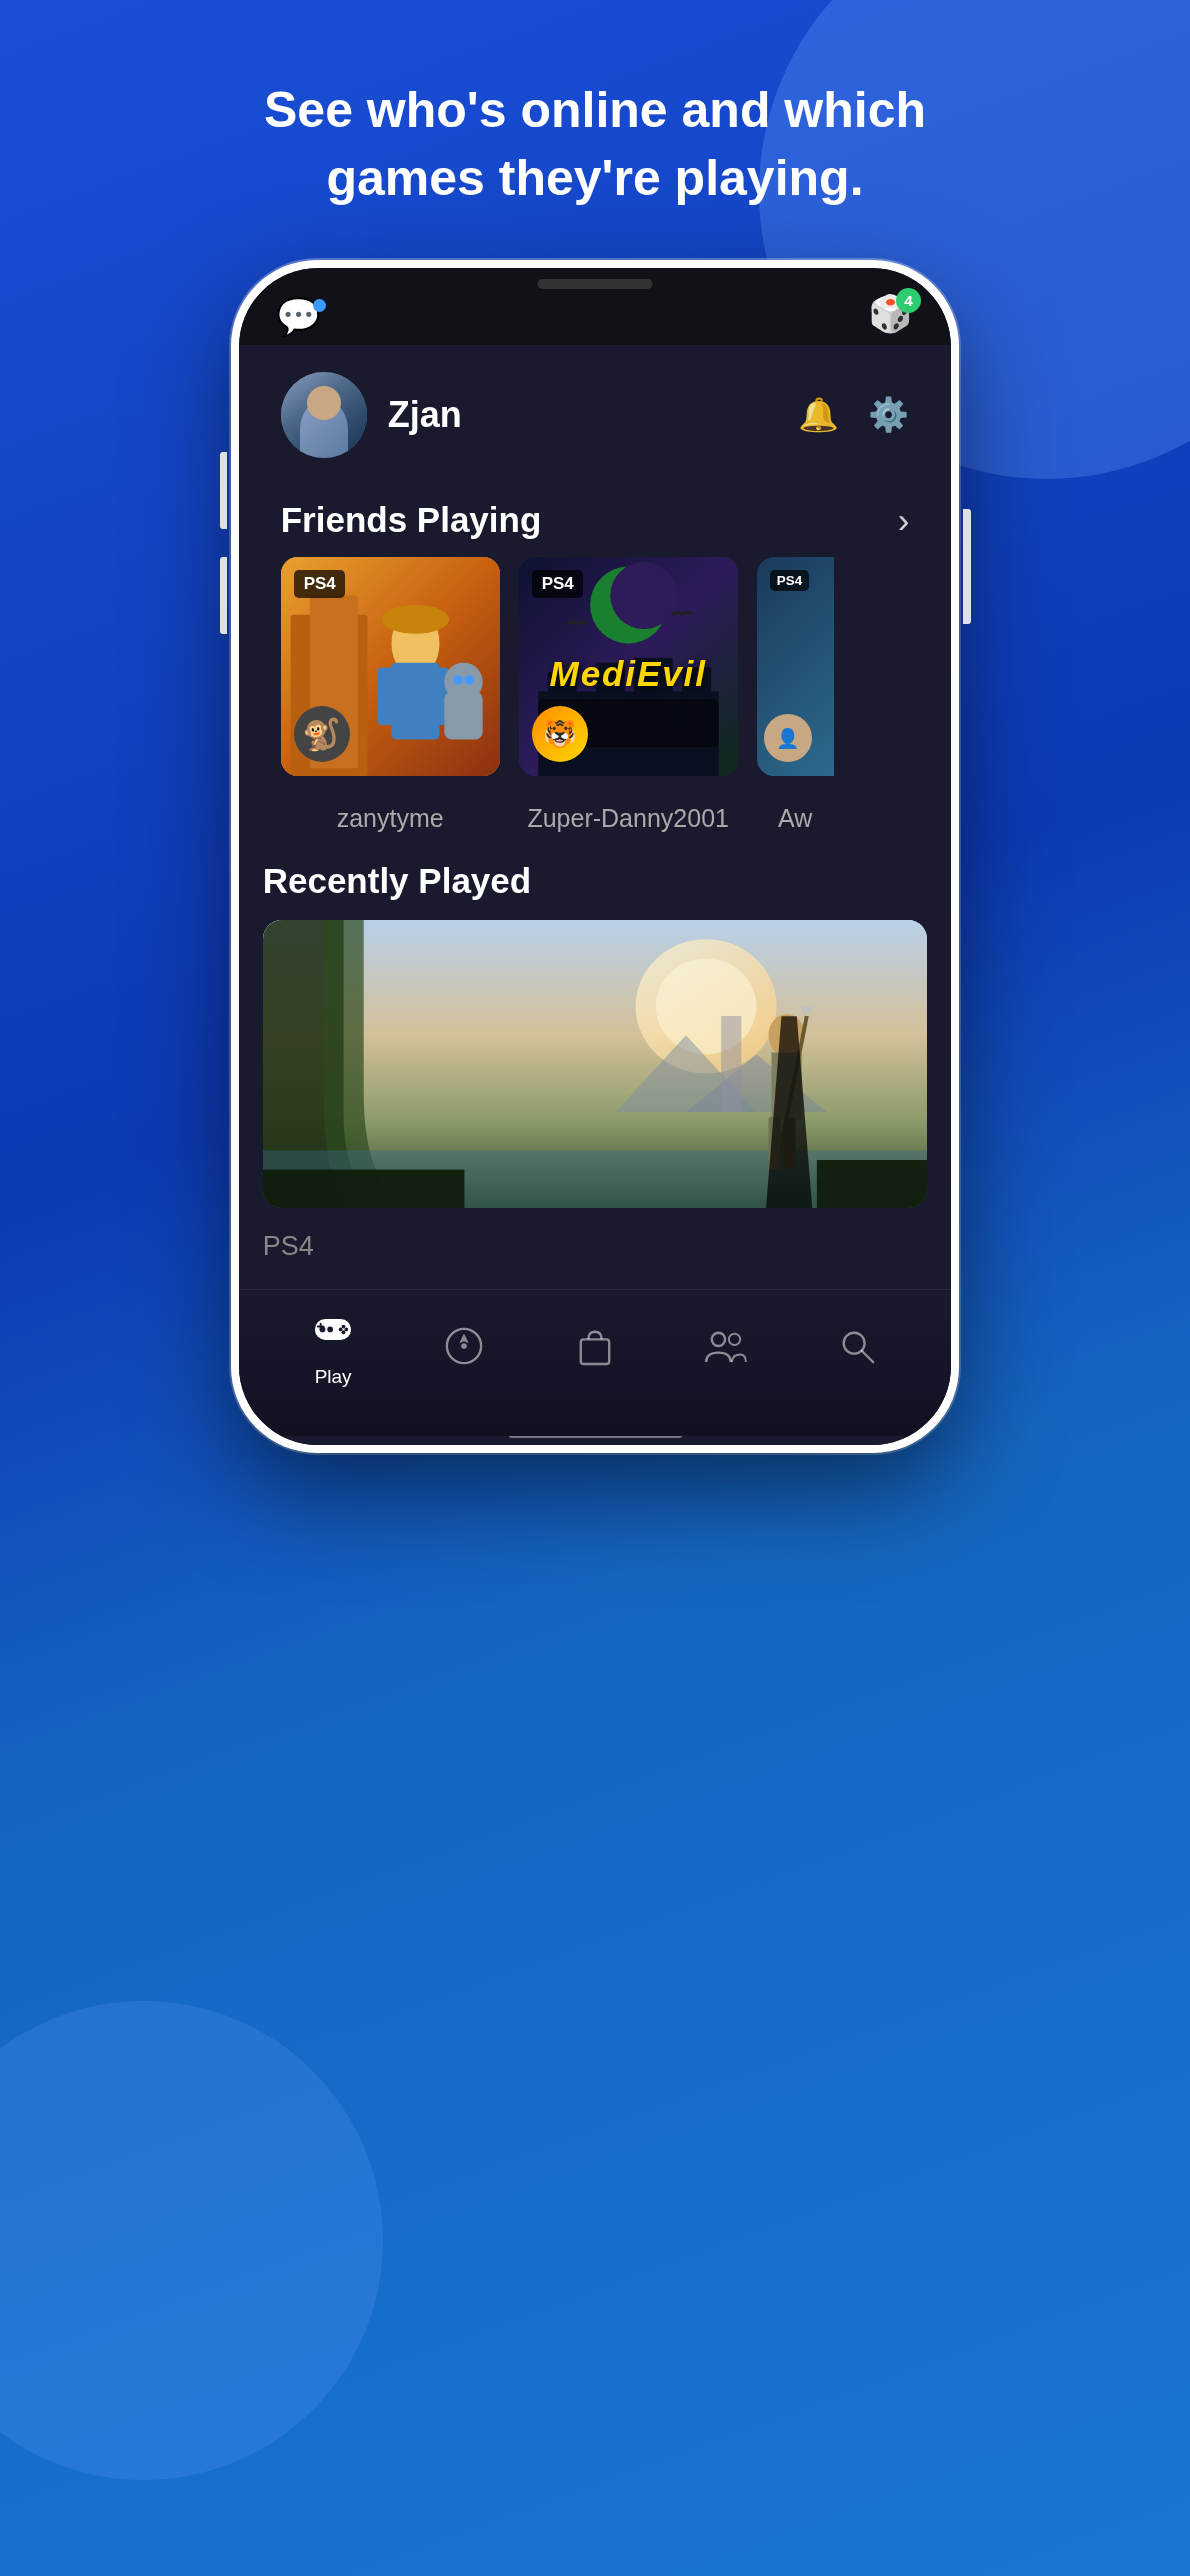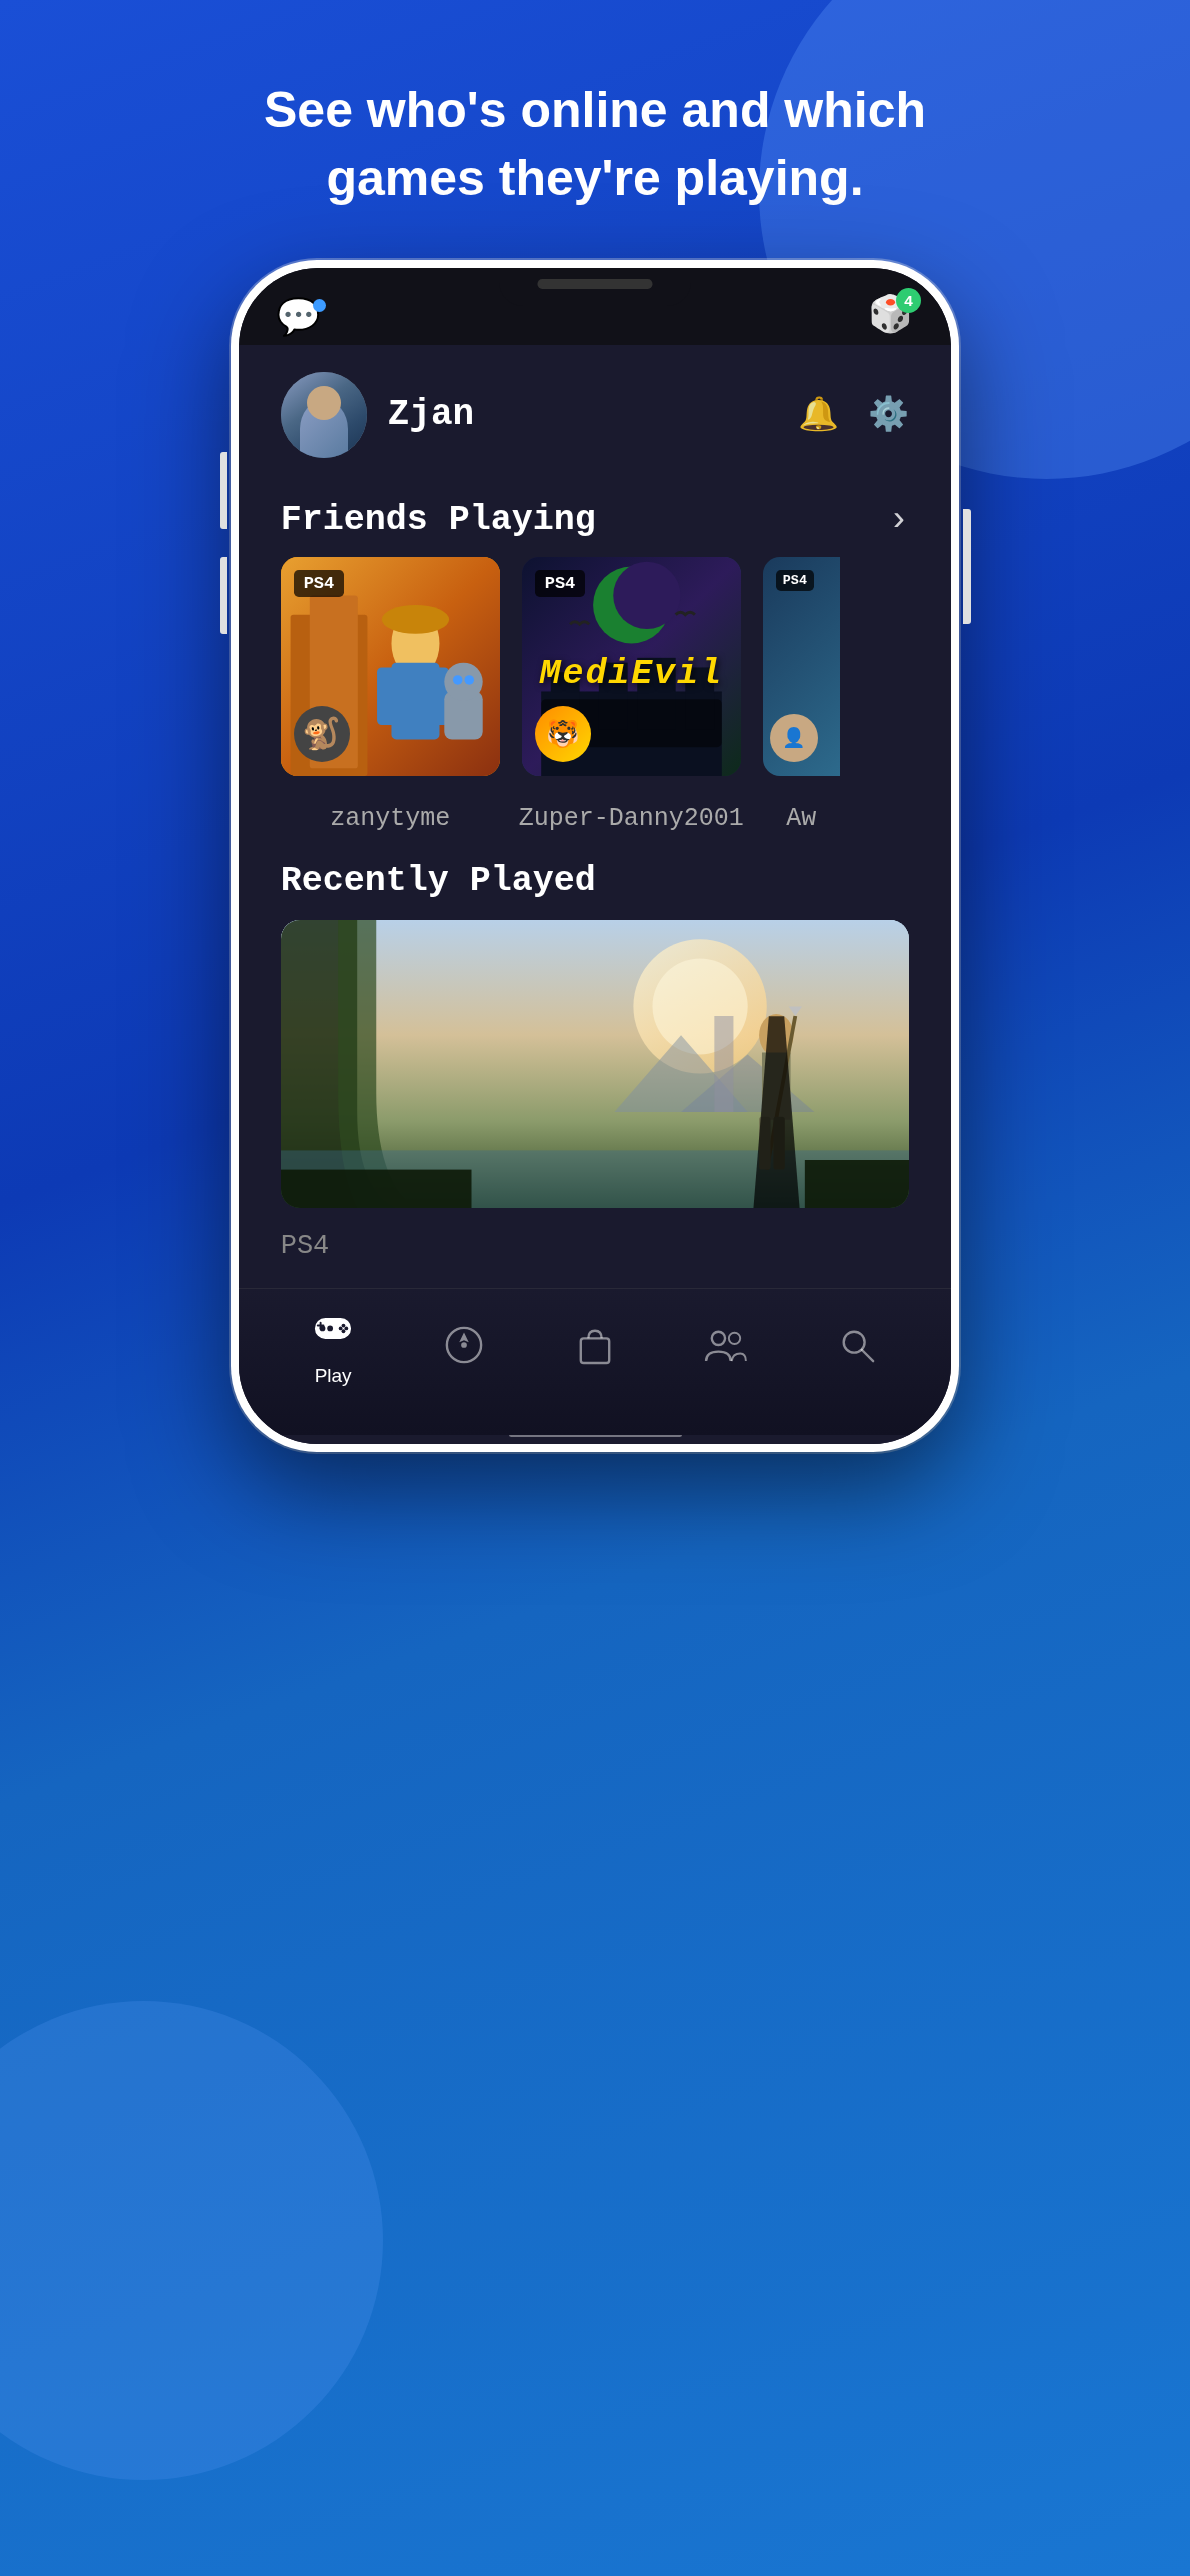--- a/index.html
+++ b/index.html
@@ -168,21 +168,20 @@
       width: 115px;
       height: 9.6px;
       background: #333;
       border-radius: 4.8px;
     }
 
     
     .app-content {
       background: #1a1a2e;
       padding: 0;
-      font-family: Liberation Mono, monospace;
     }
 
     
     .profile-header {
       display: flex;
       align-items: center;
       padding: 27px 42px 19px;
       background: #1a1a2e;
     }
 
@@ -377,21 +376,21 @@
     }
 
     .game-card-item {
       display: flex;
       flex-direction: column;
       align-items: center;
     }
 
     
     .recently-played-section {
-      padding: 19px 42px;
+      padding: 19px 24px;
     }
 
     .recently-played-title {
       color: white;
       font-size: 35px;
       font-weight: 600;
       margin-bottom: 19px;
     }
 
     .featured-game-card {

